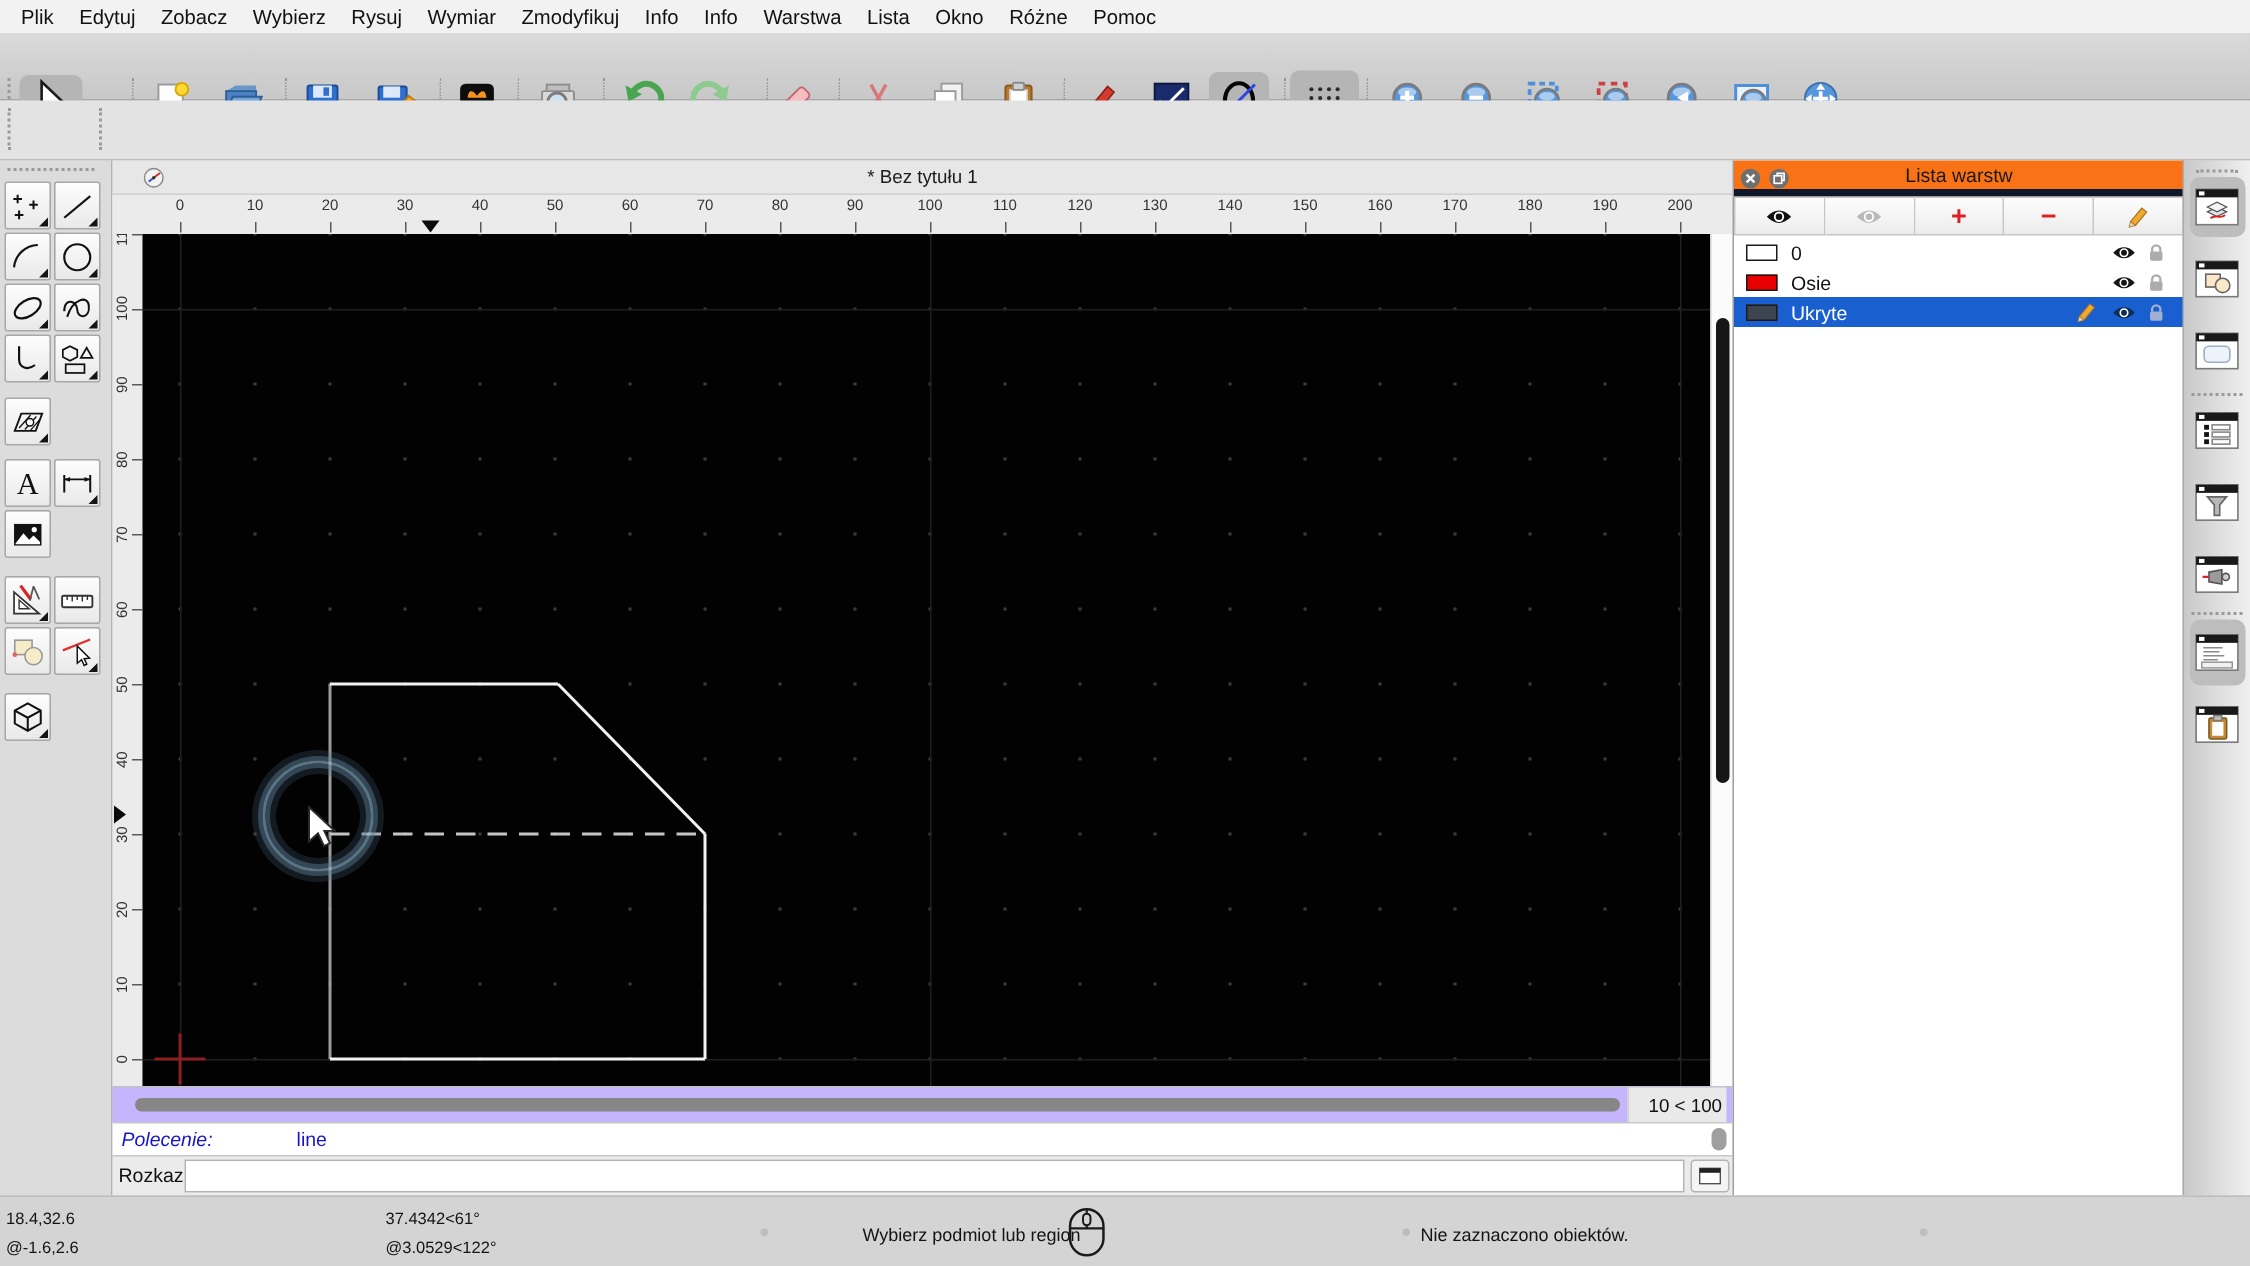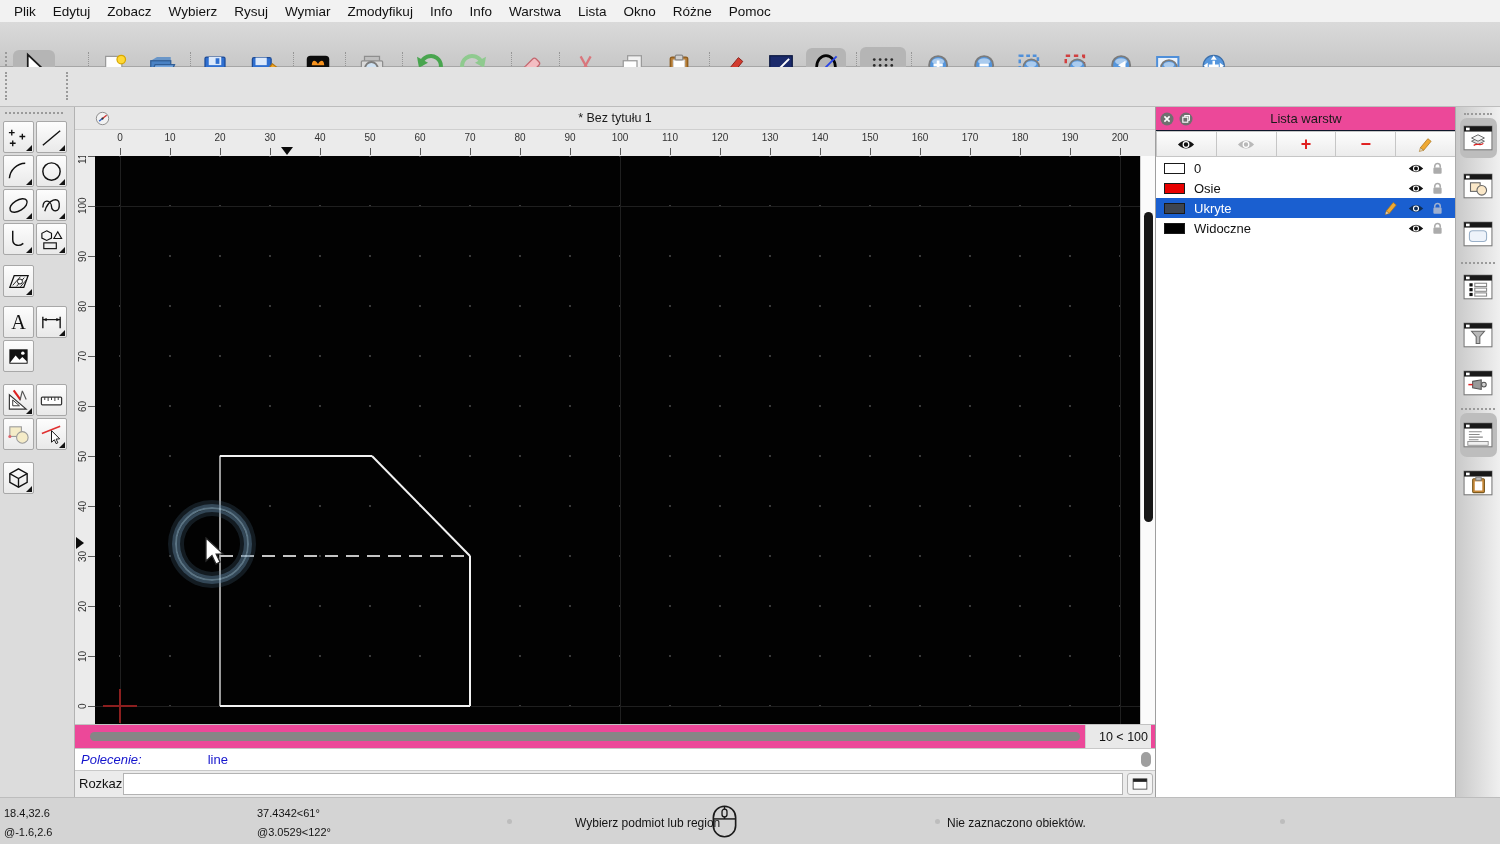--- a/index.html
+++ b/index.html
@@ -60,41 +60,41 @@
   .gridline-v { position:absolute; top:0; width:1px; height:568px; background:#1f1f1f; }
   .gridline-h { position:absolute; left:0; width:1045px; height:1px; background:#1f1f1f; }
   #origin-h { position:absolute; left:8px; top:549px; width:34px; height:2px; background:#8c1f1f; }
   #origin-v { position:absolute; left:24px; top:533px; width:2px; height:34px; background:#8c1f1f; }
   #snap-ripple { position:absolute; left:80px; top:351px; width:74px; height:74px; border-radius:50%;
                  border:2px solid rgba(140,178,203,.65);
                  box-shadow:0 0 0 3px rgba(96,134,162,.42), 0 0 0 7px rgba(70,102,128,.25),
                             inset 0 0 0 3px rgba(96,134,162,.42), inset 0 0 0 7px rgba(70,102,128,.25); }
   #vscroll { position:absolute; left:1140px; top:156px; width:15px; height:568px; background:#fbfbfb; border-left:1px solid #cfcfcf; }
   #vscroll-thumb { position:absolute; left:3px; top:56px; width:9px; height:310px; background:#161616; border-radius:5px; }
-  #hscroll-row { position:absolute; left:75px; top:724px; width:1080px; height:24px; background:#ec4899; border-top:1px solid #c2c2c2;text-align:right; }
+  #hscroll-row { position:absolute; left:75px; top:724px; width:1080px; height:24px; background:#c4b5fd; border-top:1px solid #c2c2c2;text-align:right; }
   #hscroll-thumb { position:absolute; left:15px; top:7px; width:990px; height:9px; background:#868686; border-radius:5px; }
   #grid-label { position:absolute; right:4px; top:0; width:66px; height:23px; background:#e9e9e9; border-left:1px solid #cfcfcf;
                 display:flex; align-items:center; justify-content:flex-end; font-size:12.5px; color:#111; padding-right:3px; }
 
   
   #cmd-history { position:absolute; left:75px; top:748px; width:1080px; height:22px; background:#ffffff;
                  border-top:1px solid #c8c8c8; display:flex; align-items:center; padding-left:6px; font-size:13px; color:#1414cc; }
   #cmd-history .lbl { font-style:italic; }
-  #cmd-history .val { margin-left:18px;padding-left:48px; }
+  #cmd-history .val { margin-left:8px;padding-left:48px; }
   #cmd-mini-thumb { position:absolute; right:4px; top:3px; width:10px; height:15px; background:#9f9f9f; border-radius:5px; }
   #cmd-row { position:absolute; left:75px; top:770px; width:1080px; height:27px; background:#ebebeb; border-top:1px solid #c8c8c8; }
   #cmd-label { position:absolute; left:4px; top:5px; font-size:13px; color:#111; }
   #cmd-input { position:absolute; left:48px; top:2px; width:1000px; height:22px; background:#fff;
                border:1px solid #b3b3b3; font-size:13px; padding:0 4px; font-family:"Liberation Sans",sans-serif; }
   #cmd-btn { position:absolute; left:1052px; top:2px; width:26px; height:22px; background:#f4f4f4;
              border:1px solid #b3b3b3; border-radius:3px; display:flex; align-items:center; justify-content:center; }
 
   
   #layer-panel { position:absolute; left:1155px; top:107px; width:300px; height:690px; background:#ffffff; border-left:1px solid #9f9f9f; }
-  #lp-header { position:absolute; left:0; top:0; width:300px; height:24px; background:#ec4899; border-bottom:1px solid #0f172a;
+  #lp-header { position:absolute; left:0; top:0; width:300px; height:24px; background:#f97316; border-bottom:5px solid #0f172a;
                display:flex; align-items:center; justify-content:center; font-size:13px; color:#1a1a1a; }
   .lp-circle { position:absolute; top:5px; width:14px; height:14px; }
   #lp-toolbar { position:absolute; left:0; top:24px; width:300px; height:26px; display:flex; }
   .lp-cell { flex:1; background:linear-gradient(#fdfdfd,#ececec); border:1px solid #c6c6c6; border-left:none;
              display:flex; align-items:center; justify-content:center; font-weight:bold; font-size:18px; }
   .lp-cell:first-child { border-left:1px solid #c6c6c6; }
   #lp-rows { position:absolute; left:0; top:51px; width:300px; }
   .lp-row { position:relative; height:20px; display:flex; align-items:center; font-size:13px; color:#111; }
   .lp-row.sel { background:#1a5fd0; color:#fff; }
   .swatch { width:21px; height:11px; border:1px solid #1a1a1a; margin:0 9px 0 8px; flex:none; }
@@ -680,34 +680,20 @@
             <svg viewBox="0 0 16 11" style="width:16px;height:11px">
               <use href="#sym-eye"></use>
             </svg>
           </span>
           <span class="lp-ico" style="color:#9fb0d0">
             <svg viewBox="0 0 12 14" style="width:11px;height:13px">
               <use href="#sym-lock"></use>
             </svg>
           </span>
         </div>
-        <div class="lp-row">
-          <div class="swatch" style="background:#000000"></div>
-          <span class="lp-name">Widoczne</span>
-          <span class="lp-ico" style="color:#141414">
-            <svg viewBox="0 0 16 11" style="width:16px;height:11px">
-              <use href="#sym-eye"></use>
-            </svg>
-          </span>
-          <span class="lp-ico" style="color:#ababab">
-            <svg viewBox="0 0 12 14" style="width:11px;height:13px">
-              <use href="#sym-lock"></use>
-            </svg>
-          </span>
-        </div>
       </div>
   </div>
 
   <div id="dock-strip">
     <div class="hdl-h" style="left:8px;top:6px;width:28px"></div>
     <div class="dock-pressed" style="top:11px;height:40px"></div>
     <div class="dock-pressed" style="top:306px;height:44px"></div>
 
     <svg class="dock-ico" style="top:17px" viewBox="0 0 28 26">
         <use href="#sym-win"></use>

